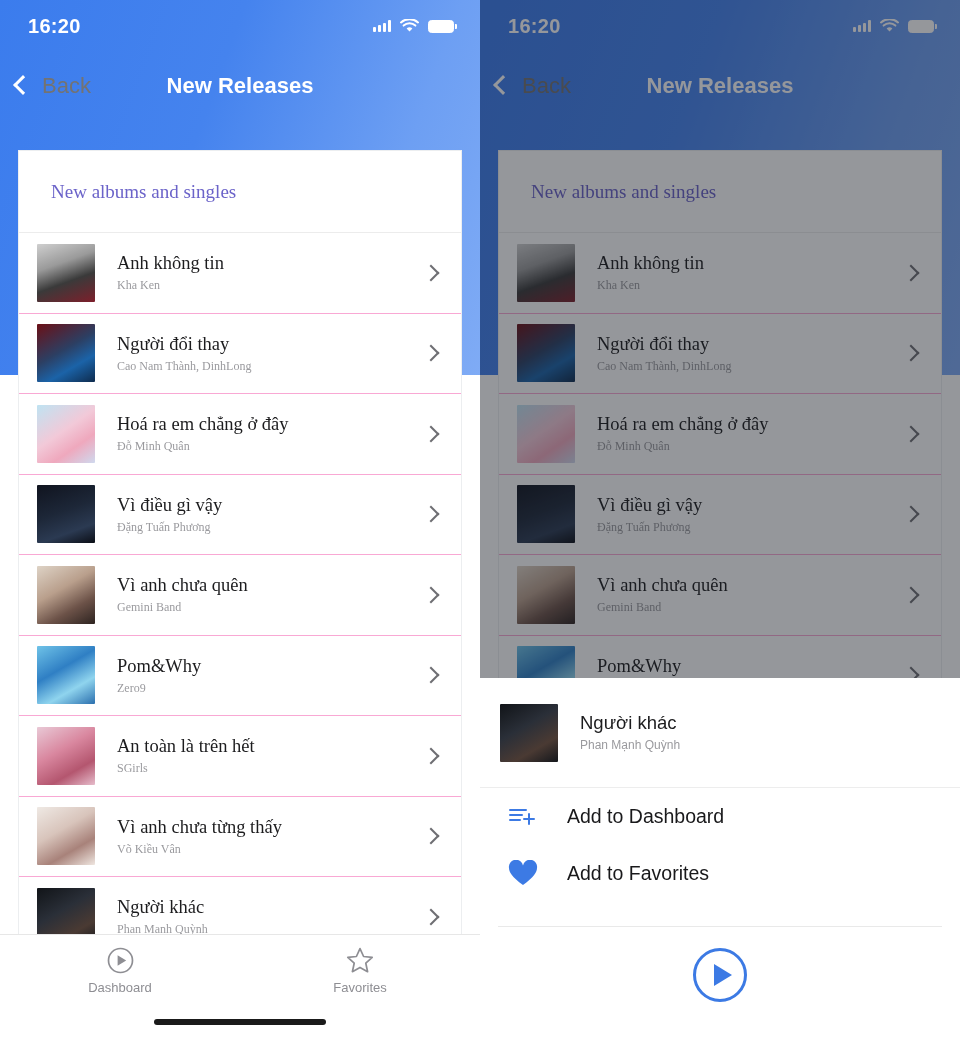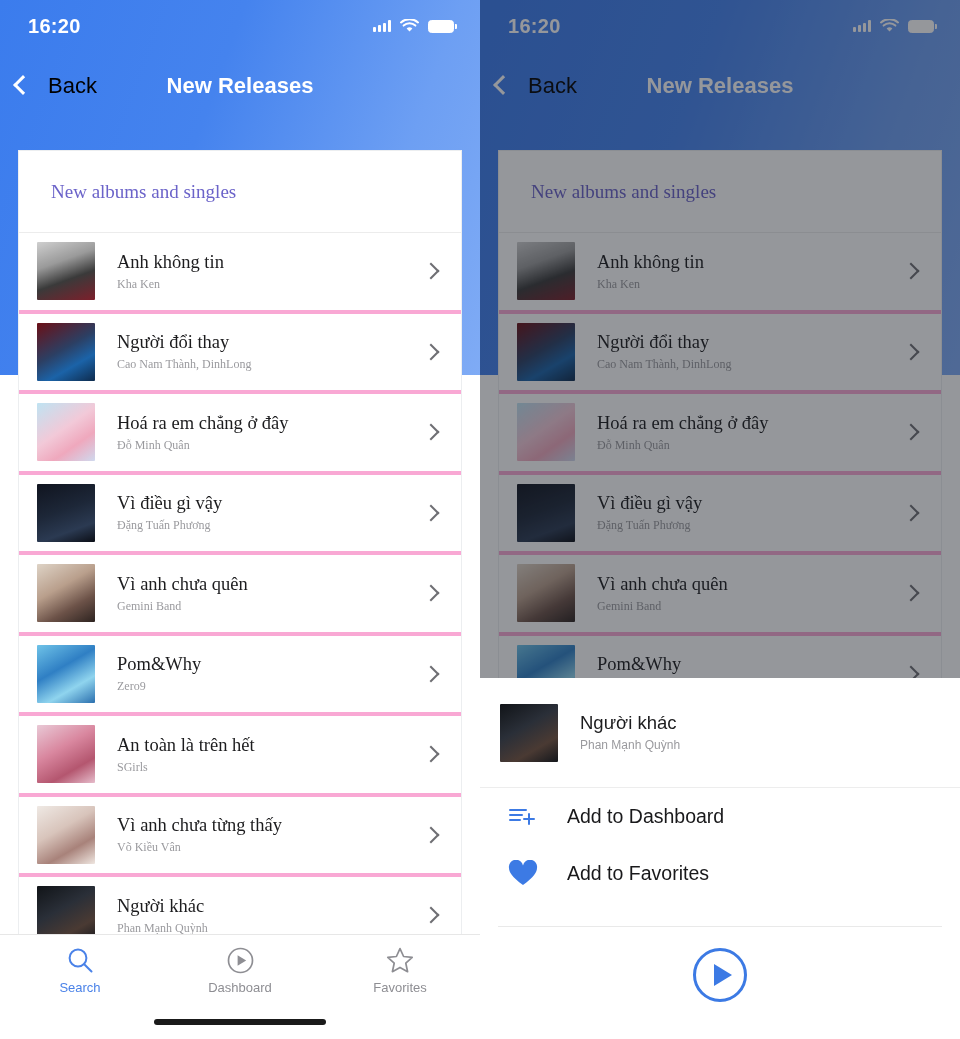--- a/index.html
+++ b/index.html
@@ -48,22 +48,22 @@
     width: 2px; height: 5px; background: #ffffff; border-radius: 0 1px 1px 0;
   }
 
   
   .navbar {
     position: absolute; left: 0; top: 60px; width: 480px; height: 52px;
     z-index: 5;
   }
   .back {
     position: absolute; left: 14px; top: 50%; transform: translateY(-50%);
-    display: flex; align-items: center; gap: 21px;
-    color: #000000; font-size: 22px;
+    display: flex; align-items: center; gap: 15px;
+    color: #737373; font-size: 22px;
   }
   .chev-back {
     width: 13px; height: 22px; position: relative; flex: 0 0 auto;
   }
   .chev-back::before {
     content:""; position: absolute; left: 2px; top: 3px;
     width: 11px; height: 11px;
     border-left: 3px solid #fff; border-bottom: 3px solid #fff;
     transform: rotate(45deg);
   }
@@ -88,21 +88,21 @@
     padding-left: 32px;
     font-size: 19px; color: #6b63c9;
     border-bottom: 1px solid #ececec;
   }
 
   
   .list { padding-bottom: 0; }
   .row {
     height: 80.5px; display: flex; align-items: center;
     padding: 0 16px 0 18px;
-    border-bottom: 4px solid #f9a8d4;
+    border-bottom: 1px solid #f9a8d4;
     position: relative;
   }
   .thumb {
     width: 58px; height: 58px; flex: 0 0 auto; border-radius: 1px;
     background-size: cover; position: relative; overflow: hidden;
   }
   .meta { flex: 1; min-width: 0; padding-left: 22px; }
   .t-title { font-size: 18.5px; color: #1c1c1e; line-height: 1.3; white-space: nowrap; }
   .t-sub { font-size: 12px; color: #9a9a9e; line-height: 1.45; margin-top: 2px; white-space: nowrap; }
   .chev {
@@ -275,29 +275,20 @@
               <div class="t-title">Người khác</div>
               <div class="t-sub">Phan Mạnh Quỳnh</div>
             </div>
             <div class="chev"></div>
           </div>
         </div>
     </div>
 
     <div class="tabbar">
       <div class="tabs">
-          <div class="tab active">
-            <div class="tab-ico">
-              <svg width="27" height="27" viewBox="0 0 27 27">
-                <circle cx="11" cy="11" r="8.4" stroke="#4a82e8" stroke-width="2" fill="none"></circle>
-                <path d="M17.2 17.2 L24.5 24.5" stroke="#4a82e8" stroke-width="2" stroke-linecap="round"></path>
-              </svg>
-            </div>
-            <span>Search</span>
-          </div>
           <div class="tab">
             <div class="tab-ico">
               <svg width="27" height="27" viewBox="0 0 27 27">
                 <circle cx="13.5" cy="13.5" r="12" stroke="#8e8e93" stroke-width="1.7" fill="none"></circle>
                 <path d="M10.6 8.2 L19.2 13.5 L10.6 18.8 Z" fill="#8e8e93"></path>
               </svg>
             </div>
             <span>Dashboard</span>
           </div>
           <div class="tab">

